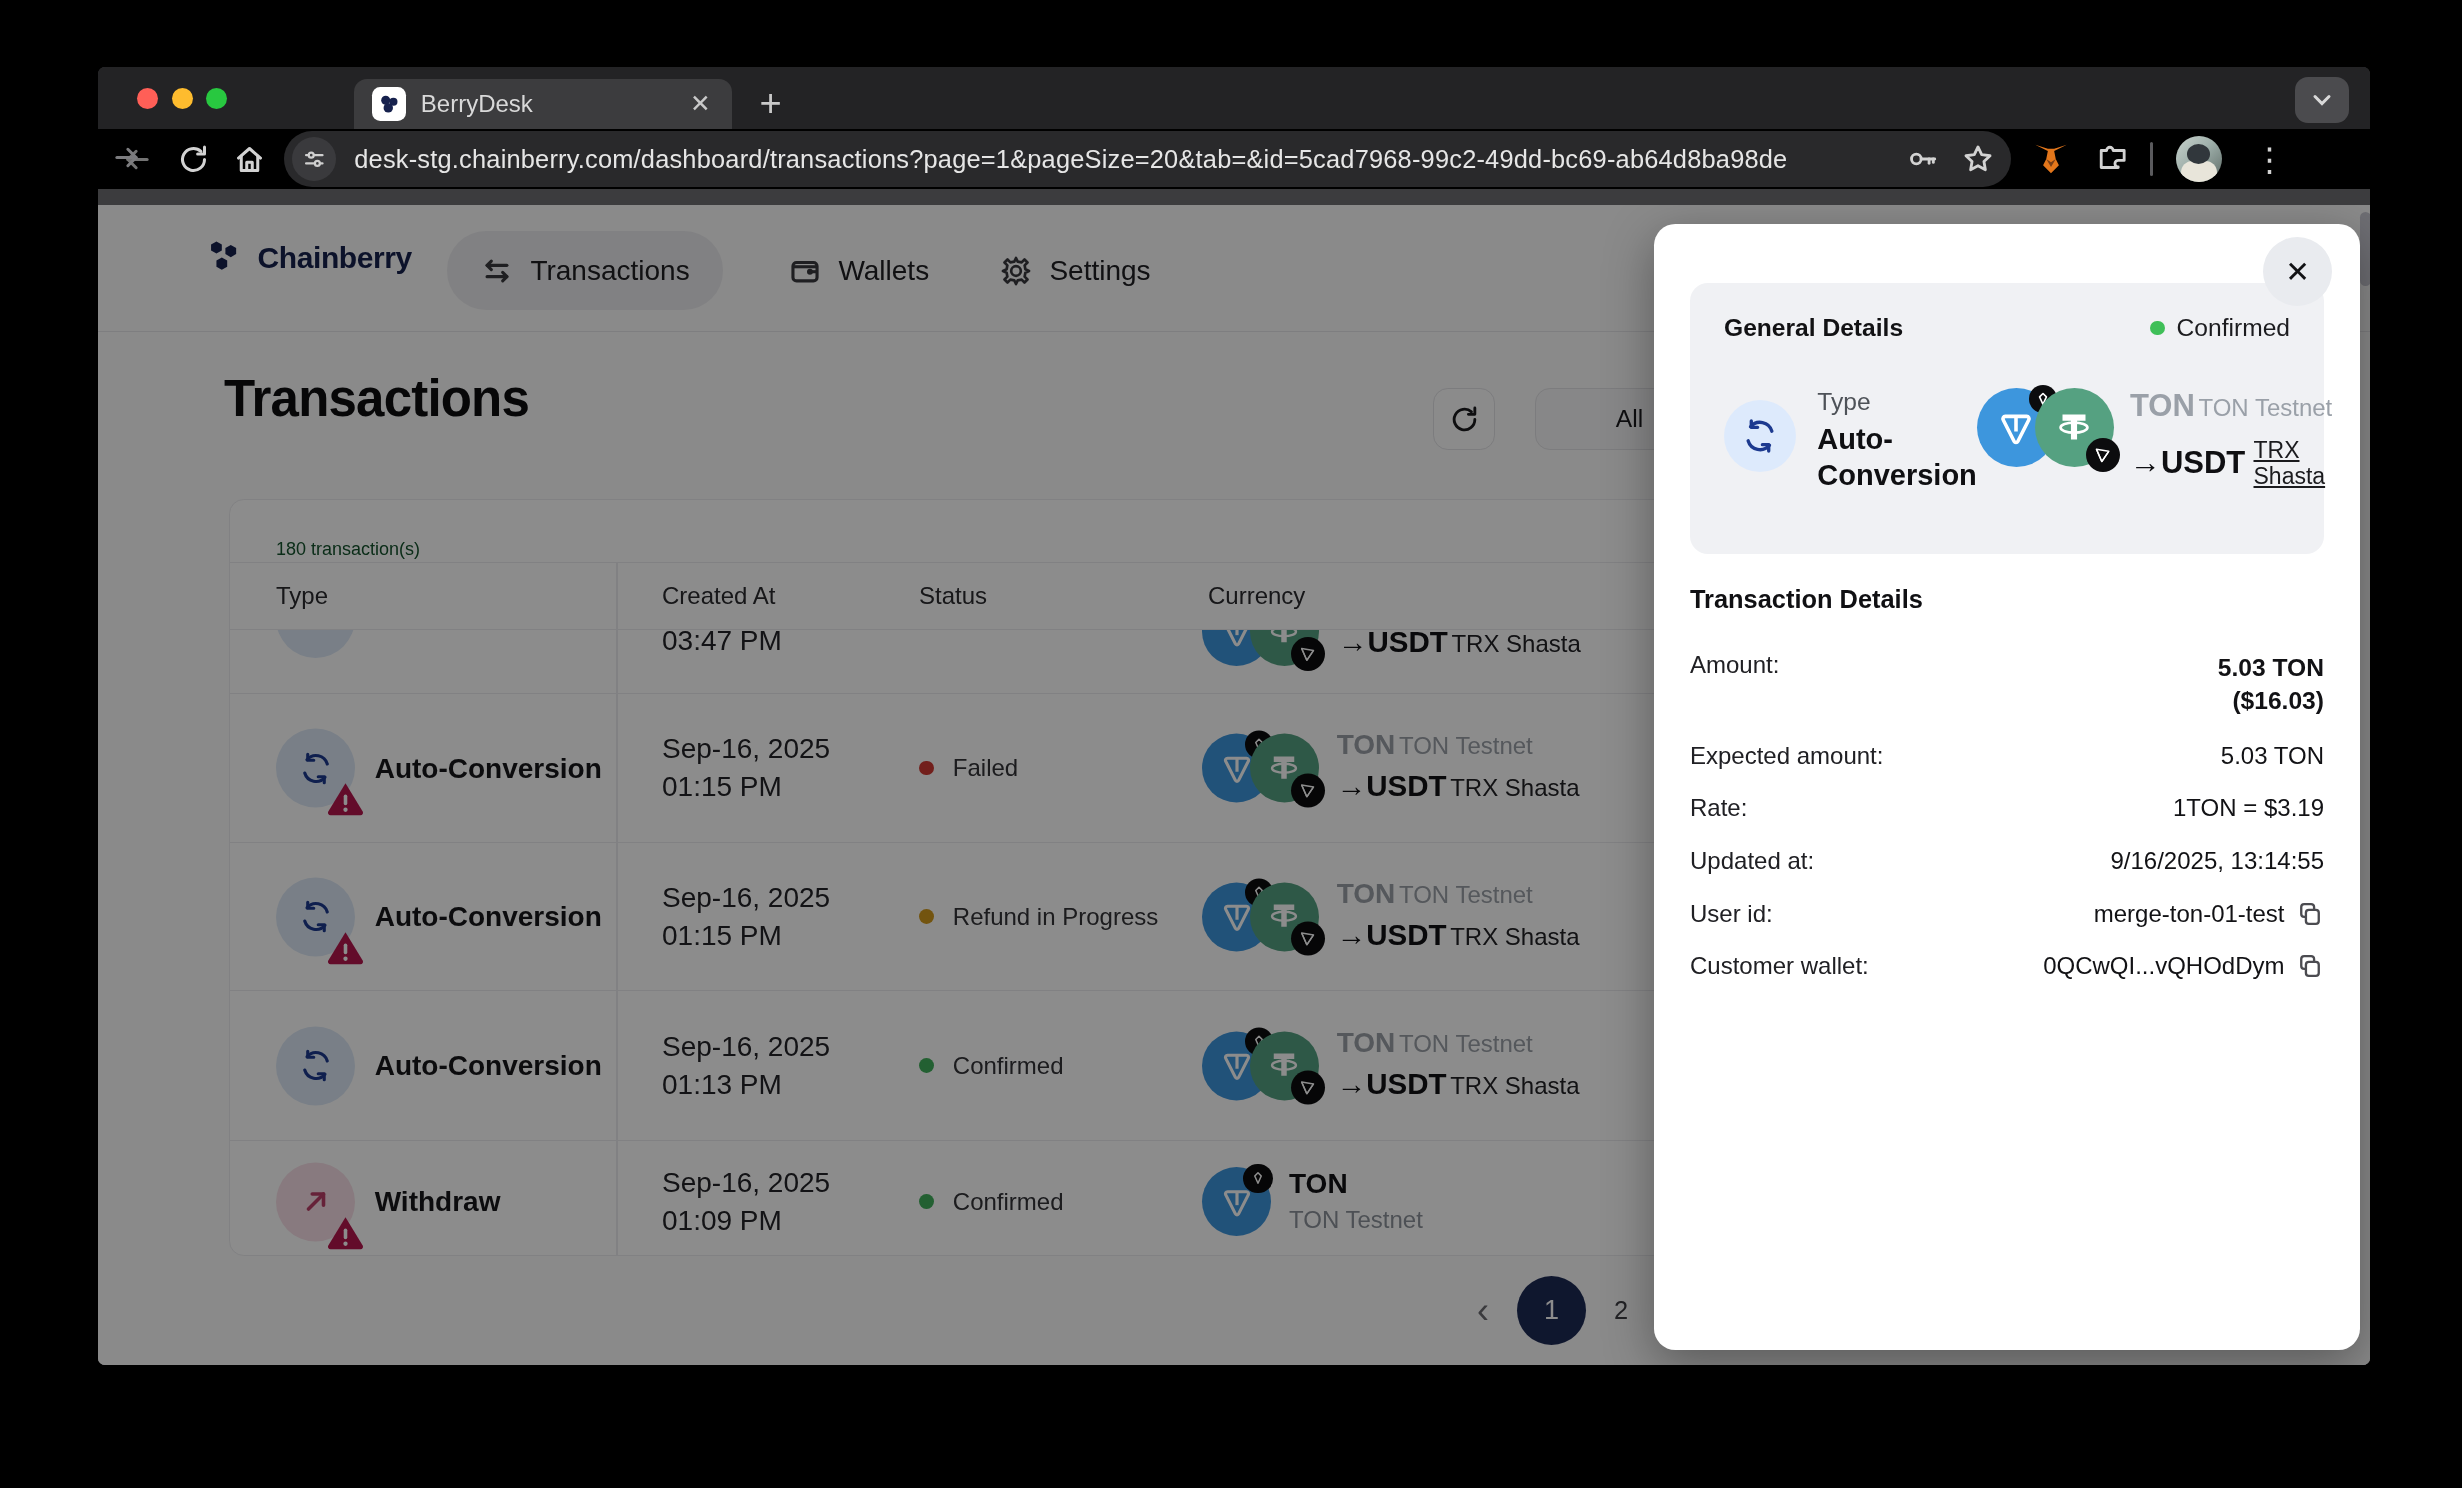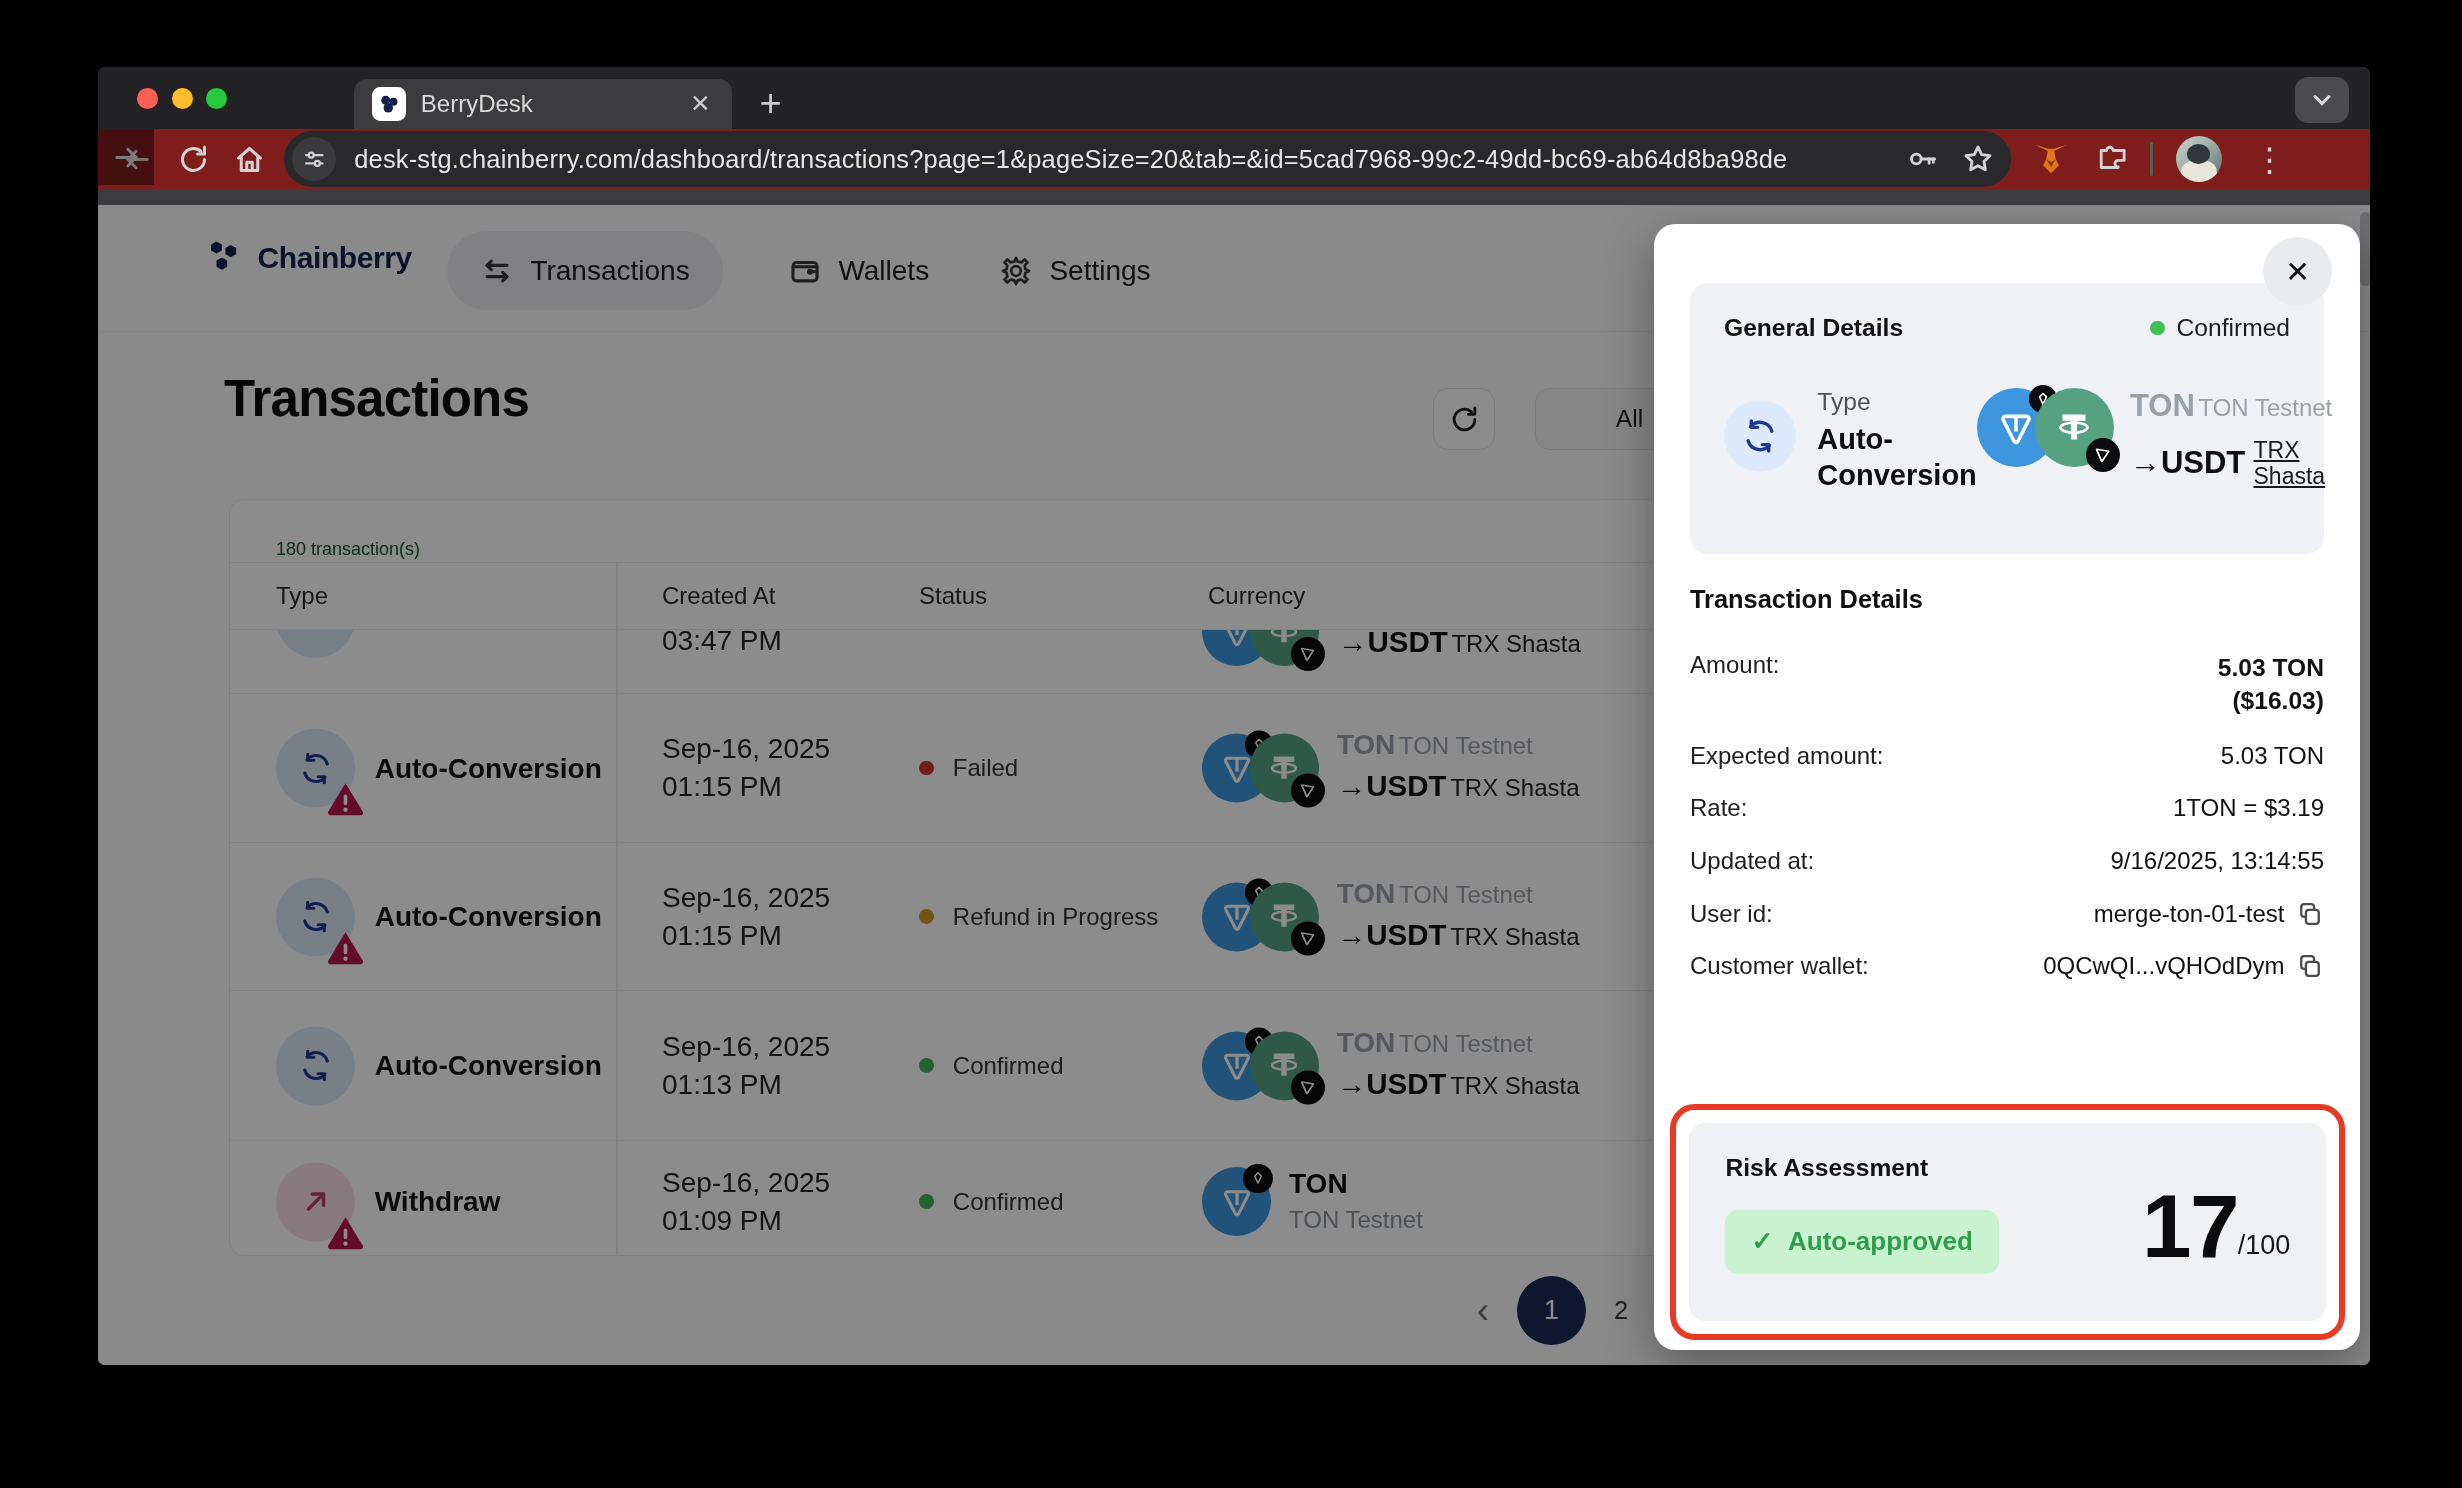--- a/index.html
+++ b/index.html
@@ -15,21 +15,21 @@
   .tl.yellow{left:74px;background:#febc2e;}
   .tl.green{left:108px;background:#28c840;}
   .tab{position:absolute;left:256px;top:11.5px;width:378px;height:51px;background:#3c3c3e;border-radius:13px 13px 0 0;display:flex;align-items:center;padding:0 18px;box-sizing:border-box;}
   .favicon{width:34px;height:34px;border-radius:8.2px;background:#fff;display:flex;align-items:center;justify-content:center;flex:0 0 auto;}
   .tab-title{color:#d9d9d9;font-size:24px;margin-left:14.8px;flex:1;white-space:nowrap;overflow:hidden;}
   .tab-close{color:#c9c9c9;font-size:24.6px;line-height:1;padding:3.3px;cursor:default;}
   .newtab{position:absolute;left:648px;top:11.5px;width:49px;height:49px;color:#c9c9c9;font-size:38px;display:flex;align-items:center;justify-content:center;font-weight:300;}
   .tsd-btn{position:absolute;right:21.3px;top:9.8px;width:54px;height:46px;border-radius:13px;background:#4b4b4e;color:#d9d9d9;display:flex;align-items:center;justify-content:center;}
 
   
-  .toolbar{position:absolute;left:0;top:62px;width:100%;height:60px;background:#7f1d1d;display:flex;align-items:center;}
+  .toolbar{position:absolute;left:0;top:62px;width:100%;height:60px;background:#000000;display:flex;align-items:center;}
   .nav-ic{width:56px;height:56px;display:flex;align-items:center;justify-content:center;color:#d2d2d2;flex:0 0 auto;}
   .nav-ic.dim{color:#7c7c7f;}
   .urlpill{height:56px;border-radius:28px;background:#29292b;display:flex;align-items:center;flex:0 0 auto;width:1727px;margin-left:6.6px;position:relative;box-sizing:border-box;padding:0 123px 0 8.2px;}
   .site-info{width:44px;height:44px;border-radius:50%;background:#3a3a3d;display:flex;align-items:center;justify-content:center;color:#cfcfcf;flex:0 0 auto;}
   .url-text{color:#e6e6e6;font-size:25.4px;margin-left:18px;white-space:nowrap;overflow:hidden;letter-spacing:0.2px;}
   .pill-right{position:absolute;right:16.4px;top:0;height:100%;display:flex;align-items:center;gap:21.3px;color:#d2d2d2;}
   .tb-right{display:flex;align-items:center;gap:23px;margin-left:21.3px;color:#d2d2d2;}
   .sep{width:2.5px;height:34px;background:#5a5a5d;border-radius:1.6px;}
   .avatar{width:46px;height:46px;border-radius:50%;background:linear-gradient(135deg,#c9d2cd 0%,#9fb0ab 45%,#5d6a66 100%);position:relative;overflow:hidden;}
   .avatar:after{content:"";position:absolute;left:11.5px;top:8.2px;width:23px;height:19.7px;border-radius:50%;background:#31373c;}
@@ -634,32 +634,17 @@
               <span class="copyic">
                 <svg width="28" height="28" viewBox="0 0 24 24" fill="none" stroke="currentColor" stroke-width="2" stroke-linejoin="round">
                   <rect x="8.5" y="8.5" width="11" height="12" rx="2.5"></rect>
                   <path d="M15.5 8.5V6a2.5 2.5 0 0 0-2.5-2.5H7A2.5 2.5 0 0 0 4.5 6v6A2.5 2.5 0 0 0 7 14.5h1.5"></path>
                 </svg>
               </span>
             </div>
           </div>
         </div>
 
-      <div class="riskring">
-        <div class="riskcard">
-          <div>
-            <div class="risk-title">Risk Assessment</div>
-            <div class="risk-badge">
-              <span>✓</span>
-              <span>Auto-approved</span>
-            </div>
-          </div>
-          <div class="score">
-            <span class="score-num">17</span>
-            <span class="score-den">/100</span>
-          </div>
-        </div>
-      </div>
     </div>
 
   </div>
 </div>
 
 
 </body></html>

